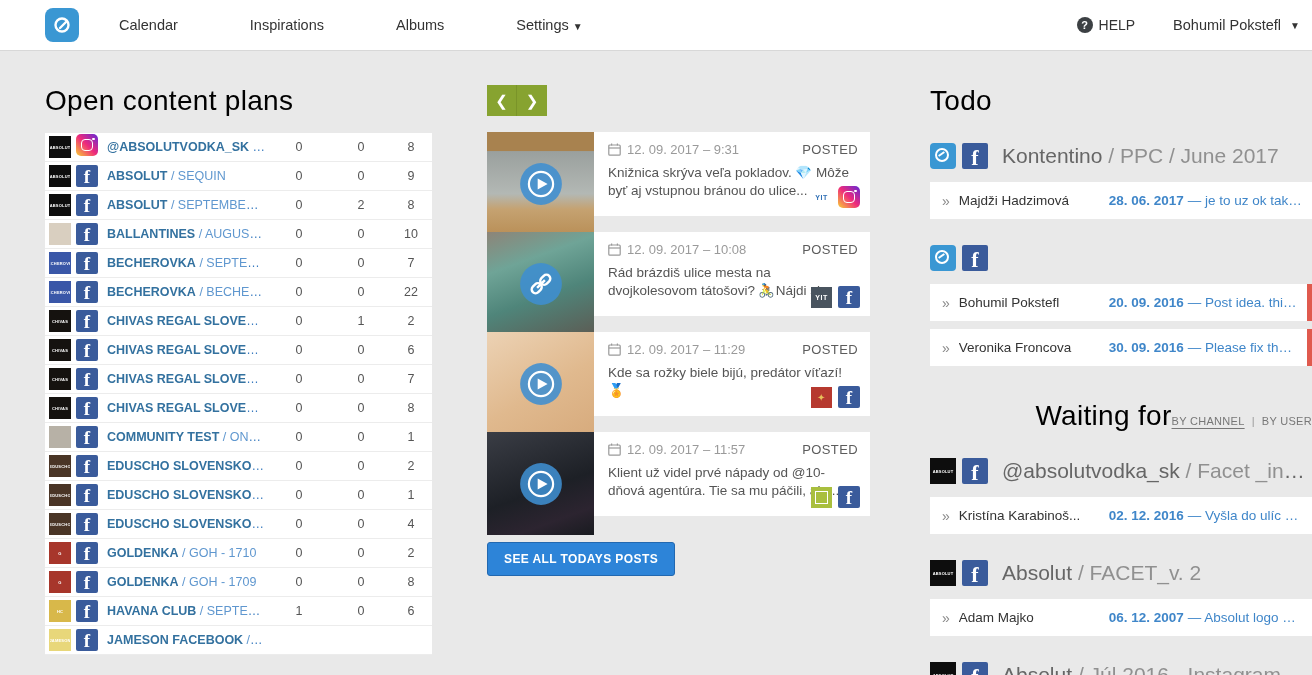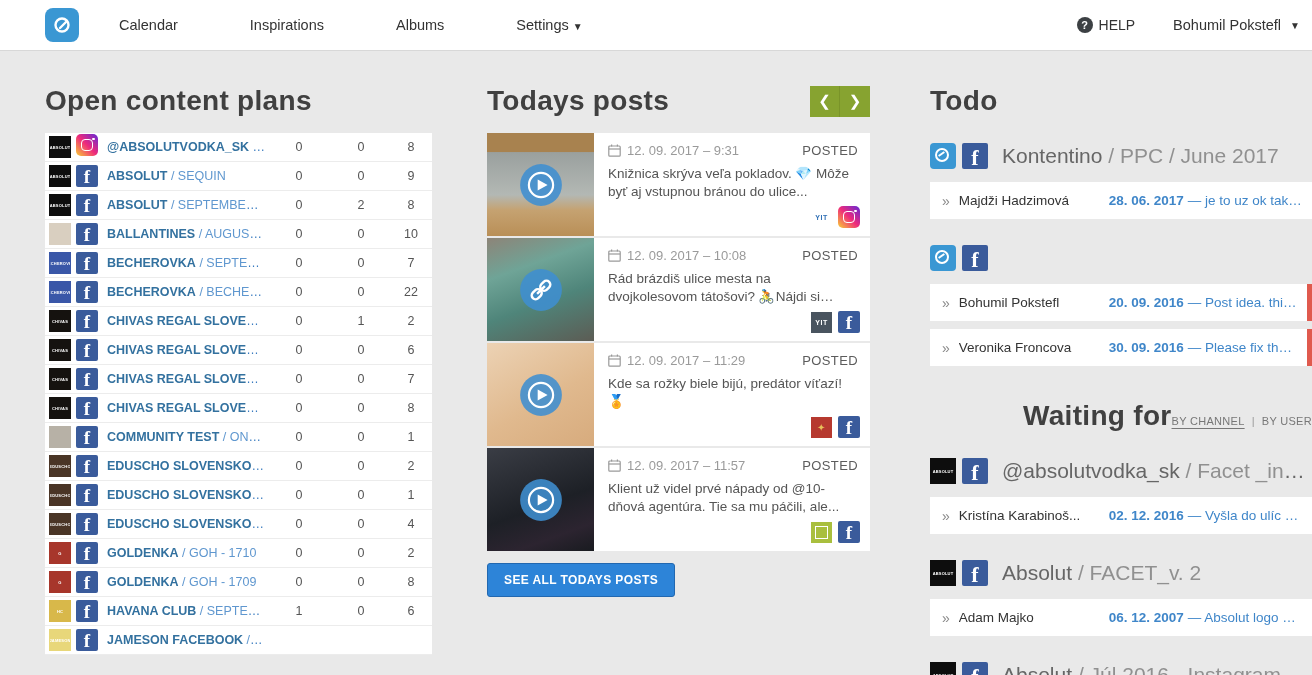--- a/index.html
+++ b/index.html
@@ -18,21 +18,21 @@
   .help { display:flex; align-items:center; gap:6px; font-size:14px; cursor:pointer; }
   .help-circle { width:16px; height:16px; border-radius:50%; background:#3c4043; color:#fff;
                  font-size:11px; font-weight:bold; display:flex; align-items:center; justify-content:center; }
   .user-menu { font-size:14.5px; cursor:pointer; display:flex; align-items:center; gap:5px; }
 
   
   .col { position:absolute; top:85px; }
   #col-plans { left:45px; width:387px; }
   #col-posts { left:487px; width:383px; }
   #col-right { left:930px; width:382px; }
-  h1.sect { font-size:28px; font-weight:700; color:#404040; letter-spacing:.3px; }
+  h1.sect { font-size:28px; font-weight:400; color:#000000; letter-spacing:.3px; }
 
   
   .table { margin-top:16px; background:#fff; }
   .thead { display:flex; align-items:center; height:33px; border-bottom:1px solid #e2e2e2;
            font-size:13px; font-weight:bold; color:#333; padding-left:8px; }
   .c-name { flex:1; min-width:0; }
   .c-asg { width:66px; text-align:center; }
   .c-rw  { width:58px; text-align:center; }
   .c-all { width:42px; text-align:center; }
   .prow { display:flex; align-items:center; height:29px; border-bottom:1px solid #ececec;
@@ -64,21 +64,21 @@
   .sz26 { width:26px; height:26px; }
   .sz26.ic-fb { font-size:22px; line-height:23px; }
 
   
   .posts-head { display:flex; align-items:center; justify-content:space-between; }
   .pager { display:flex; }
   .pager-btn { width:30px; height:31px; background:#87a330; color:#fff; display:flex; align-items:center;
                justify-content:center; font-size:15px; font-weight:bold; cursor:pointer; }
   .pager-btn:first-child { border-right:1px solid #7a9429; }
   .post-list { margin-top:16px; }
-  .post-card { display:flex; background:#fff; height:103px; margin-bottom:2px; cursor:pointer; }
+  .post-card { display:flex; background:#fff; height:84px; margin-bottom:16px; cursor:pointer; }
   .thumb { position:relative; width:107px; flex:0 0 107px; height:103px; overflow:hidden; }
   .thumb svg.overlay { position:absolute; left:50%; top:50%; width:44px; height:44px; transform:translate(-50%,-50%); }
   .th-bookshelf { background:linear-gradient(180deg,#a8824f 0%,#a8824f 18%,#9aa09e 19%,#b3b8b4 60%,#c5a271 75%,#b98f57 100%); }
   .th-bicycle { background:linear-gradient(160deg,#8d8478 0%,#6fa497 30%,#4f857a 60%,#5c5c54 100%); }
   .th-bread { background:linear-gradient(150deg,#ecd2b4 0%,#e0b98e 55%,#d7ab7d 100%); }
   .th-live { background:linear-gradient(160deg,#3a3d45 0%,#1d2026 55%,#2c2430 80%,#191b20 100%); }
   .post-body { position:relative; flex:1; padding:10px 12px 8px 14px; min-width:0; }
   .post-top { display:flex; align-items:center; }
   .post-date { display:flex; align-items:center; gap:6px; color:#9a9a9a; font-size:13px; }
   .post-status { margin-left:auto; color:#5c5c5c; font-size:13px; letter-spacing:.4px; }
@@ -306,21 +306,20 @@
     <span class="num c-asg"></span>
     <span class="num c-rw"></span>
     <span class="num c-all"></span>
   </div>
 </div>
   </div>
 </div>
 
 <div class="col" id="col-posts">
   <div class="posts-head">
-    <h1 class="sect">Todays posts</h1>
     <div class="pager">
       <div class="pager-btn">
           <span>❮</span>
         </div>
       <div class="pager-btn">
           <span>❯</span>
         </div>
     </div>
   </div>
   <div class="post-list" id="post-list">

